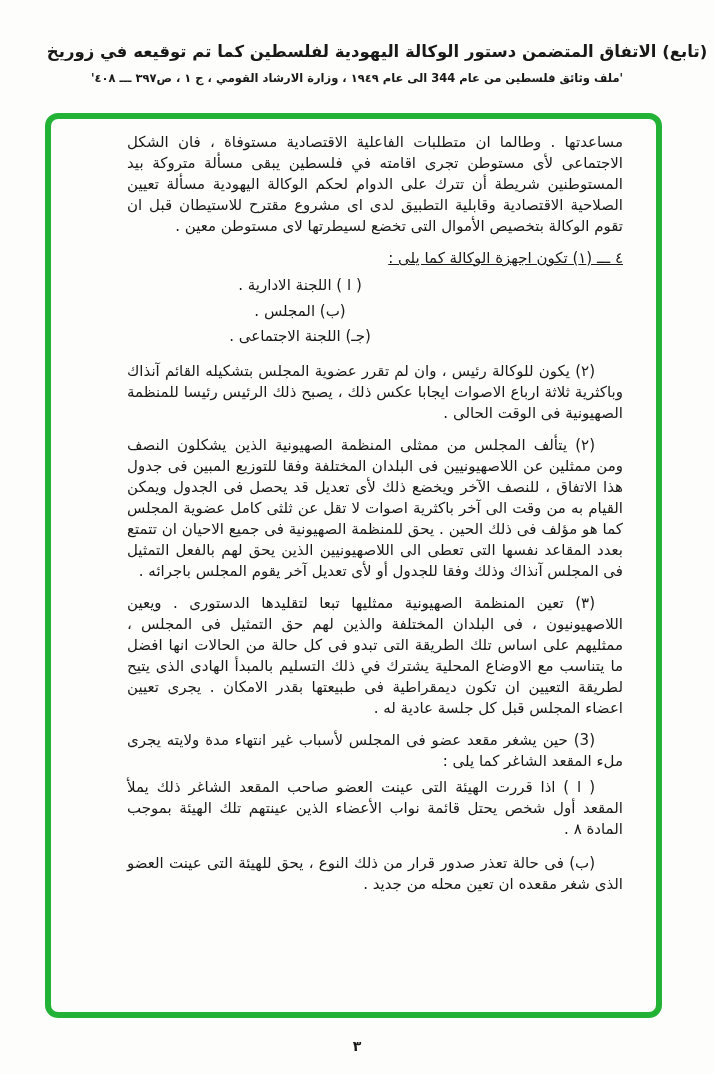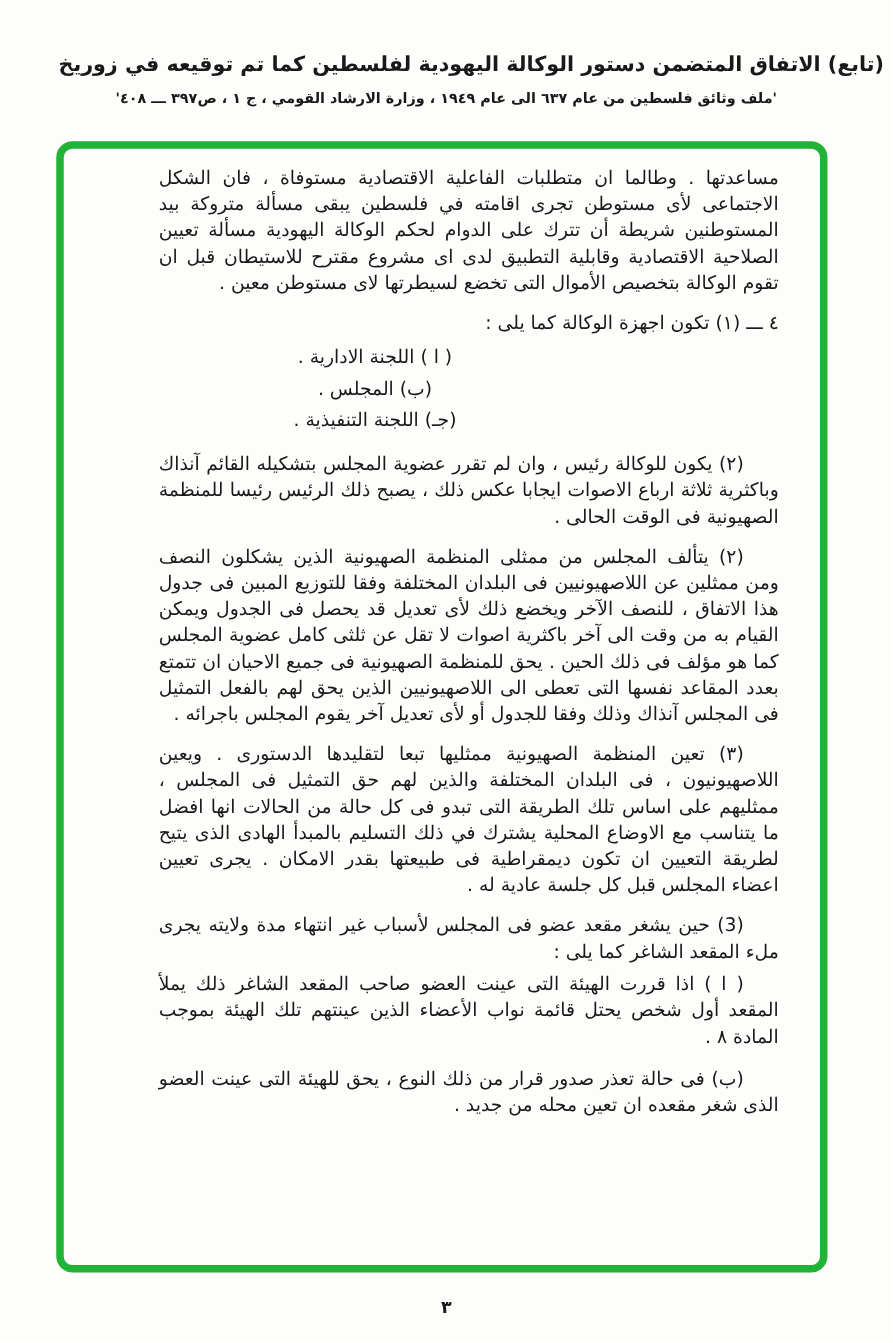--- a/index.html
+++ b/index.html
@@ -27,54 +27,54 @@
     border:6px solid #22b236;
     border-radius:13px;
     padding:13px 33px 0 76px;
     direction:rtl;
     text-align:justify;
     font-size:15px;
     line-height:21px;
   }
   .block { margin:0 0 11px 0; }
   .first-indent { text-indent:28px; }
-  .hang { padding-right:20px; text-indent:-20px; }
+  .hang { padding-right:20px; text-indent:-20px;text-decoration:underline; }
   .organs {
     margin:2px 150px 11px 0;
     line-height:25.5px;
     text-align:center;
   }
   .organs div { white-space:nowrap; }
 
   
   .pageno {
     position:absolute; top:1038px; left:0; right:0;
     text-align:center; font-size:14px; font-weight:700;
   }
 </style>
 </head>
 <body>
 
 <div class="page" style="color: rgb(25, 25, 25);">
 
   <div class="doc-header">
     <div class="doc-title">(تابع) الاتفاق المتضمن دستور الوكالة اليهودية لفلسطين كما تم توقيعه في زوريخ</div>
-    <div class="doc-source">'ملف وثائق فلسطين من عام ٦٣٧ الى عام ١٩٤٩ ، وزارة الارشاد القومي ، ج ١ ، ص٣٩٧ ـــ ٤٠٨'</div>
+    <div class="doc-source">'ملف وثائق فلسطين من عام 344 الى عام ١٩٤٩ ، وزارة الارشاد القومي ، ج ١ ، ص٣٩٧ ـــ ٤٠٨'</div>
   </div>
 
   <div class="frame" style="border-color: rgb(34, 178, 54);">
 
     <p class="block">مساعدتها . وطالما ان متطلبات الفاعلية الاقتصادية مستوفاة ، فان الشكل الاجتماعى لأى مستوطن تجرى اقامته في فلسطين يبقى مسألة متروكة بيد المستوطنين شريطة أن تترك على الدوام لحكم الوكالة اليهودية مسألة تعيين الصلاحية الاقتصادية وقابلية التطبيق لدى اى مشروع مقترح للاستيطان قبل ان تقوم الوكالة بتخصيص الأموال التى تخضع لسيطرتها لاى مستوطن معين .</p>
 
     <p class="block hang" style="margin-bottom:4px">٤ ـــ (١) تكون اجهزة الوكالة كما يلى :</p>
 
     <div class="organs">
       <div>( ا ) اللجنة الادارية .</div>
       <div>(ب) المجلس .</div>
-      <div>(جـ) اللجنة التنفيذية .</div>
+      <div>(جـ) اللجنة الاجتماعى .</div>
     </div>
 
     <p class="block first-indent">(٢) يكون للوكالة رئيس ، وان لم تقرر عضوية المجلس بتشكيله القائم آنذاك وباكثرية ثلاثة ارباع الاصوات ايجابا عكس ذلك ، يصبح ذلك الرئيس رئيسا للمنظمة الصهيونية فى الوقت الحالى .</p>
 
 
     <p class="block first-indent">(٢) يتألف المجلس من ممثلى المنظمة الصهيونية الذين يشكلون النصف ومن ممثلين عن اللاصهيونيين فى البلدان المختلفة وفقا للتوزيع المبين فى جدول هذا الاتفاق ، للنصف الآخر ويخضع ذلك لأى تعديل قد يحصل فى الجدول ويمكن القيام به من وقت الى آخر باكثرية اصوات لا تقل عن ثلثى كامل عضوية المجلس كما هو مؤلف فى ذلك الحين . يحق للمنظمة الصهيونية فى جميع الاحيان ان تتمتع بعدد المقاعد نفسها التى تعطى الى اللاصهيونيين الذين يحق لهم بالفعل التمثيل فى المجلس آنذاك وذلك وفقا للجدول أو لأى تعديل آخر يقوم المجلس باجرائه .</p>
 
     <p class="block first-indent">(٣) تعين المنظمة الصهيونية ممثليها تبعا لتقليدها الدستورى . ويعين اللاصهيونيون ، فى البلدان المختلفة والذين لهم حق التمثيل فى المجلس ، ممثليهم على اساس تلك الطريقة التى تبدو فى كل حالة من الحالات انها افضل ما يتناسب مع الاوضاع المحلية يشترك في ذلك التسليم بالمبدأ الهادى الذى يتيح لطريقة التعيين ان تكون ديمقراطية فى طبيعتها بقدر الامكان . يجرى تعيين اعضاء المجلس قبل كل جلسة عادية له .</p>
 
     <p class="block first-indent" style="margin-bottom:5px">(3) حين يشغر مقعد عضو فى المجلس لأسباب غير انتهاء مدة ولايته يجرى ملء المقعد الشاغر كما يلى :</p>

